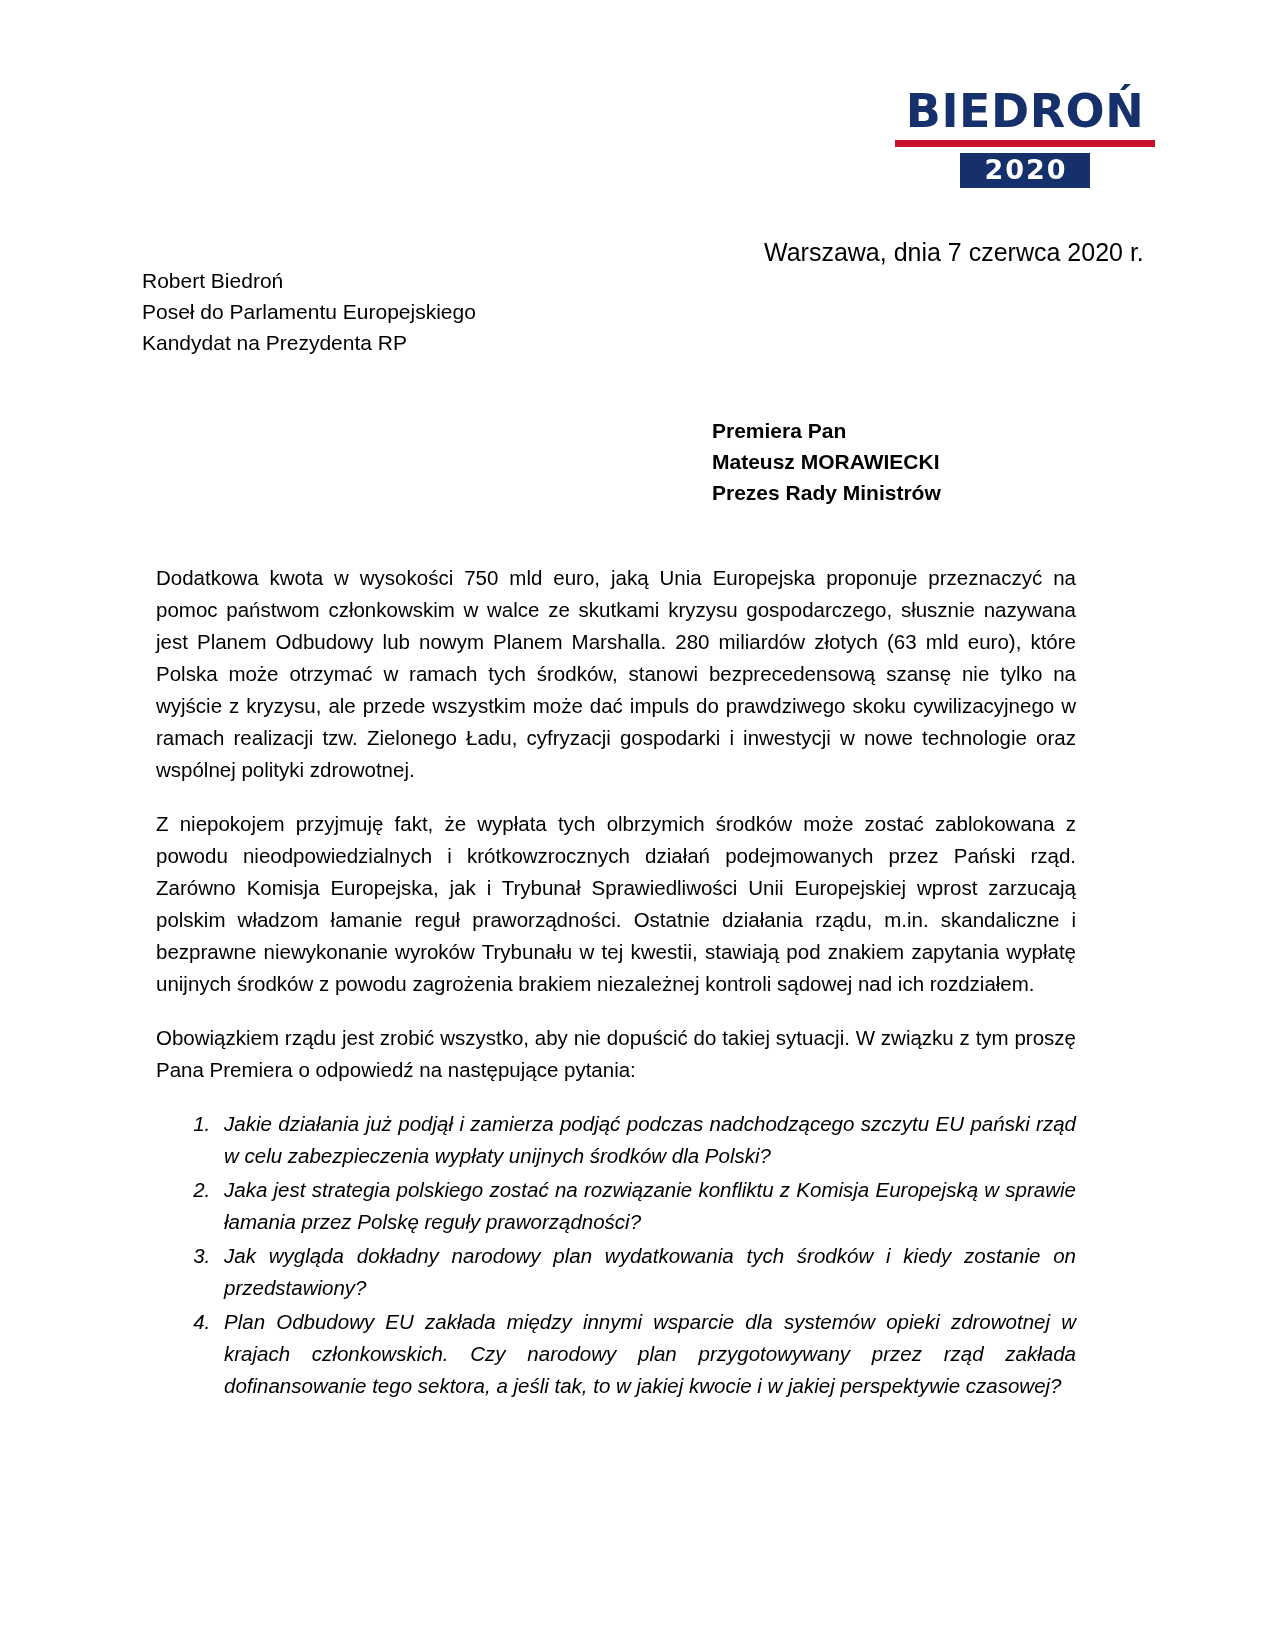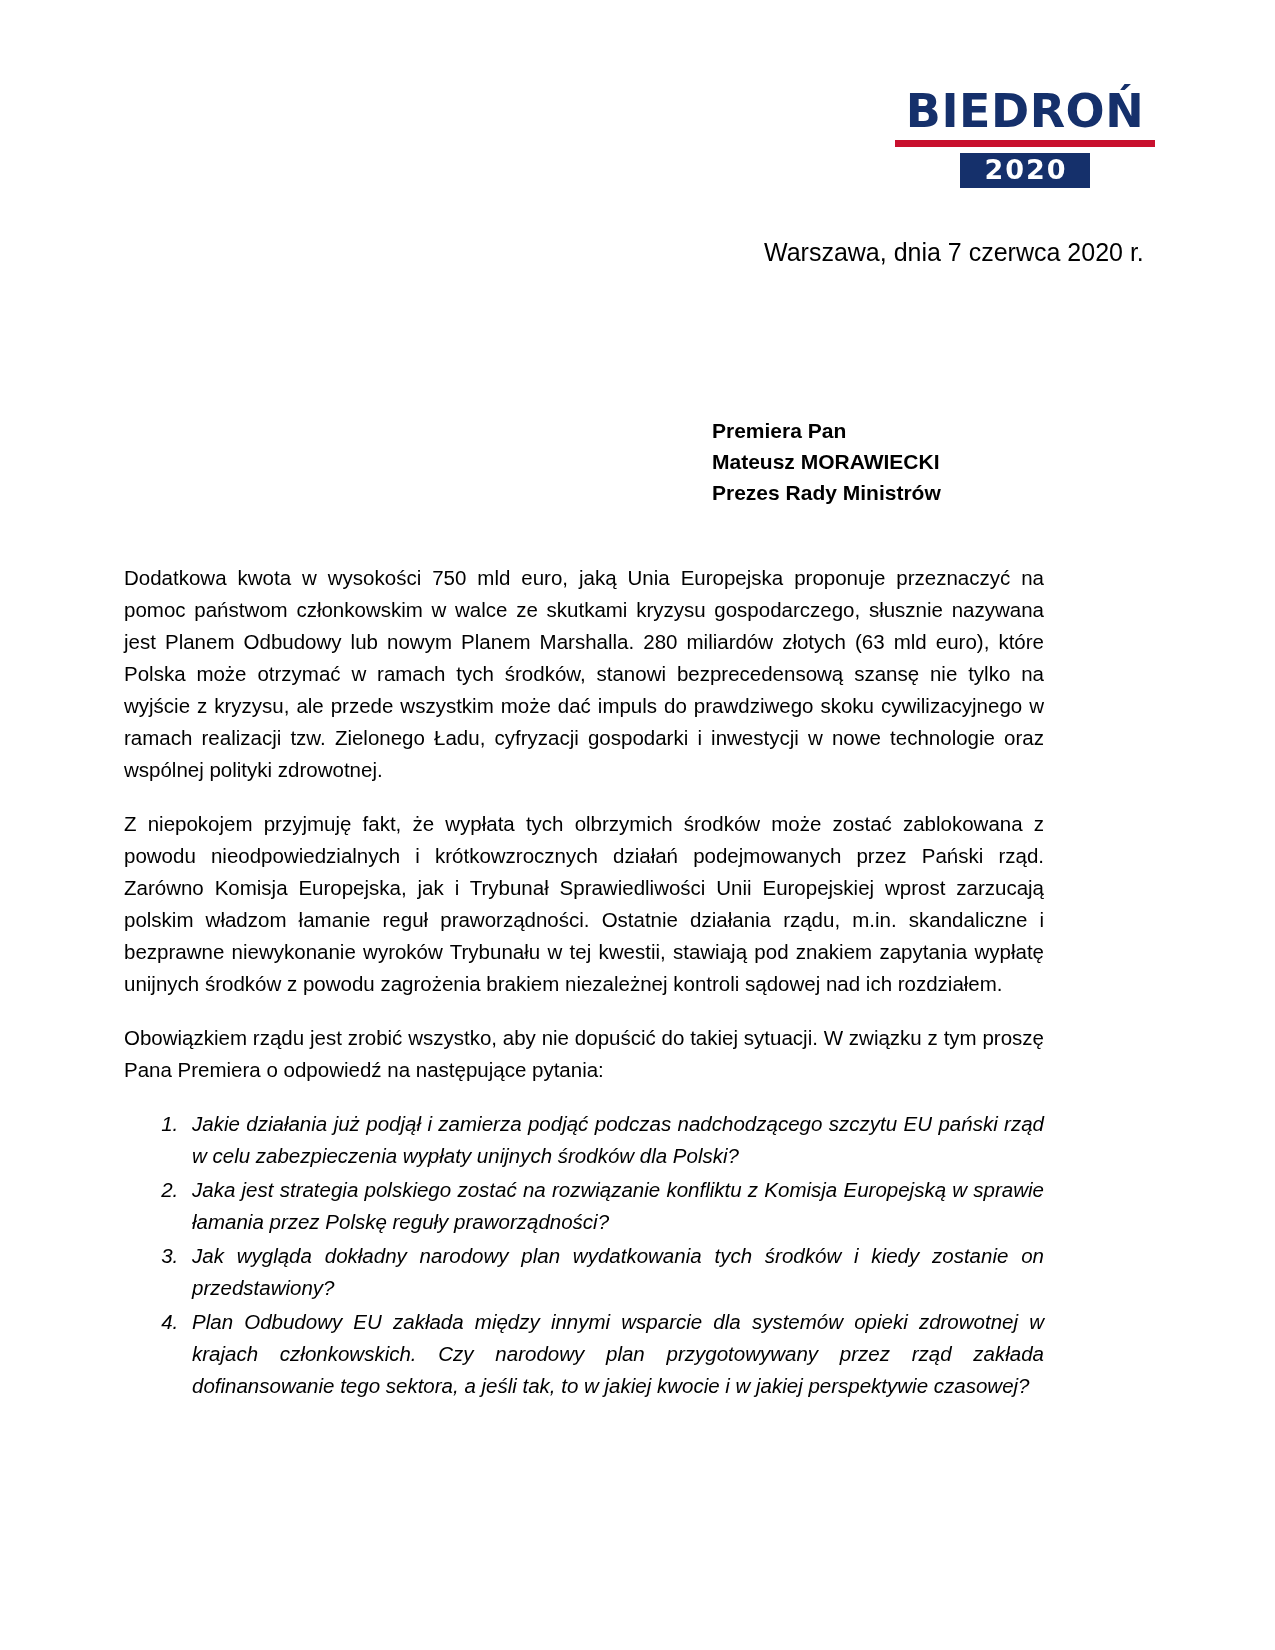--- a/index.html
+++ b/index.html
@@ -84,21 +84,21 @@
     top: 415px;
     left: 712px;
     font-size: 21px;
     line-height: 31px;
     font-weight: bold;
     color: #000;
   }
   .body-text {
     position: absolute;
     top: 562px;
-    left: 124px;
+    left: 156px;
     width: 920px;
     font-size: 20.5px;
     line-height: 32px;
     text-align: justify;
     color: #000;
   }
   .body-text p {
     margin: 0 0 22px 0;
     text-align: justify;
     text-justify: inter-word;
@@ -126,20 +126,25 @@
   <div class="logo-block">
     <div class="logo-name">BIEDROŃ</div>
     <div class="logo-rule"></div>
     <div class="logo-year-wrap">
       <div class="logo-year">2020</div>
     </div>
   </div>
 
   <div class="date-line">Warszawa, dnia 7 czerwca 2020 r.</div>
 
+  <div class="sender">
+    <div>Robert Biedroń</div>
+    <div>Poseł do Parlamentu Europejskiego</div>
+    <div>Kandydat na Prezydenta RP</div>
+  </div>
 
   <div class="recipient">
     <div>Premiera Pan</div>
     <div>Mateusz MORAWIECKI</div>
     <div>Prezes Rady Ministrów</div>
   </div>
 
   <div class="body-text">
     <p>Dodatkowa kwota w wysokości 750 mld euro, jaką Unia Europejska  proponuje przeznaczyć na pomoc państwom członkowskim w walce ze skutkami kryzysu gospodarczego, słusznie nazywana jest Planem Odbudowy lub nowym Planem Marshalla. 280 miliardów złotych (63 mld euro), które Polska może otrzymać w ramach tych środków, stanowi bezprecedensową szansę nie tylko na wyjście z kryzysu, ale przede wszystkim może dać impuls do prawdziwego skoku cywilizacyjnego w ramach realizacji tzw. Zielonego Ładu, cyfryzacji gospodarki i inwestycji w nowe technologie oraz wspólnej polityki zdrowotnej.</p>
     <p>Z niepokojem przyjmuję fakt, że wypłata tych olbrzymich środków może zostać zablokowana z powodu nieodpowiedzialnych i krótkowzrocznych działań podejmowanych przez Pański rząd. Zarówno Komisja Europejska, jak i Trybunał Sprawiedliwości Unii Europejskiej wprost zarzucają polskim władzom łamanie reguł praworządności. Ostatnie działania rządu, m.in. skandaliczne i bezprawne niewykonanie wyroków Trybunału w tej kwestii, stawiają pod znakiem zapytania wypłatę unijnych środków z powodu zagrożenia brakiem niezależnej kontroli sądowej nad ich rozdziałem.</p>

